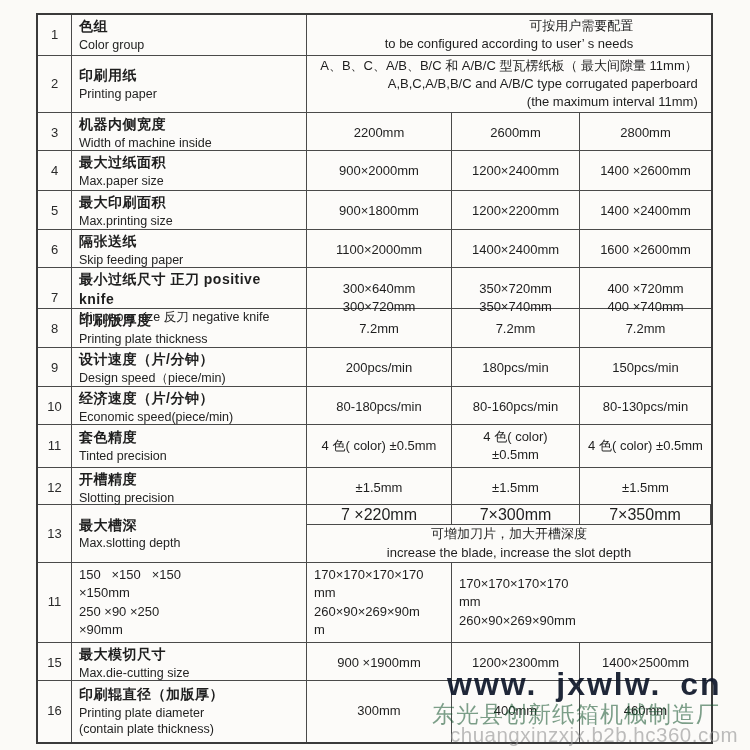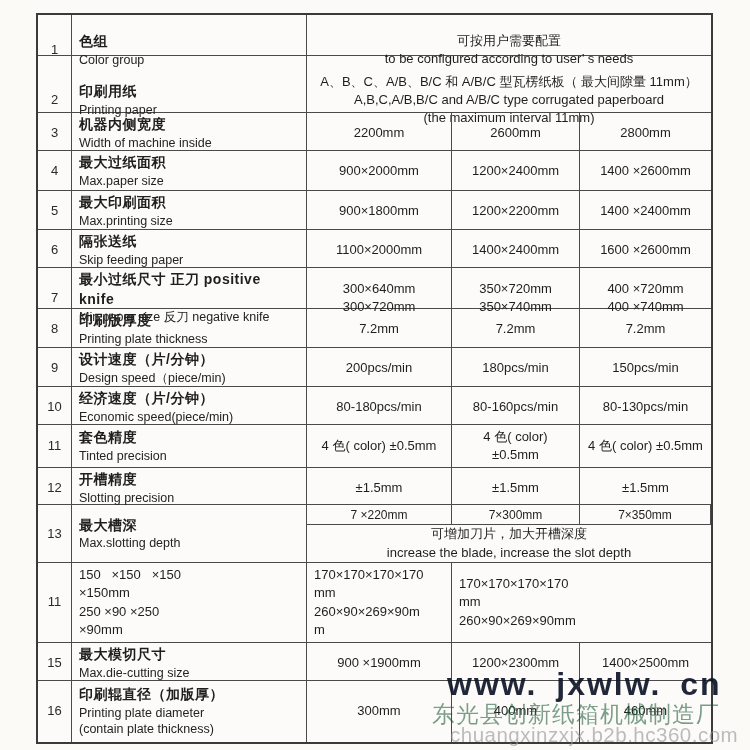--- a/index.html
+++ b/index.html
@@ -21,28 +21,28 @@
     border-right:1px solid #4a4a4a;box-sizing:border-box;
     display:flex;flex-direction:column;justify-content:center;
     font-size:13px;line-height:1.4;min-width:0;
   }
   .row > .cell:last-child, .row > .valarea{border-right:none}
   .num{align-items:center;color:#2a2a2a}
   .label{padding:2px 12px 2px 7px}
   .zh{font-weight:bold;font-size:14px;line-height:1.4;letter-spacing:.5px}
   .en{font-size:12.5px;line-height:1.32;color:#232323}
   .val{align-items:center;text-align:center;padding:1px 2px}
-  .mergedcell{align-items:center;text-align:center;grid-column:3/6;padding:17px 4px}
+  .mergedcell{align-items:center;text-align:right;grid-column:3/6;padding:1px 4px}
   .lines{white-space:pre-wrap}
   .valarea{grid-column:3/6;display:flex;flex-direction:column;box-sizing:border-box}
   .subrow{
     display:grid;grid-template-columns:145px 128px 1fr;
     border-bottom:1px solid #4a4a4a;height:20px;box-sizing:border-box;
   }
-  .subrow .cell{justify-content:center;font-size:12px;line-height:18px}
+  .subrow .cell{justify-content:center;font-size:16px;line-height:18px}
   .submerged{
     flex:1;display:flex;flex-direction:column;justify-content:center;
     text-align:center;font-size:13px;line-height:1.45;
   }
   .leftval{align-items:flex-start;text-align:left;padding-left:7px}
   
   .wm-site{
     position:absolute;left:447px;top:666px;z-index:6;
     font-size:32px;font-weight:bold;color:#0f172a;
     letter-spacing:2px;word-spacing:8px;opacity:.93;pointer-events:none;

